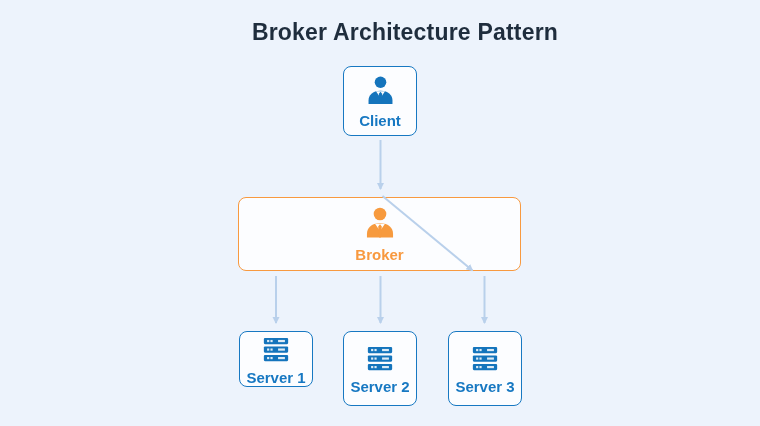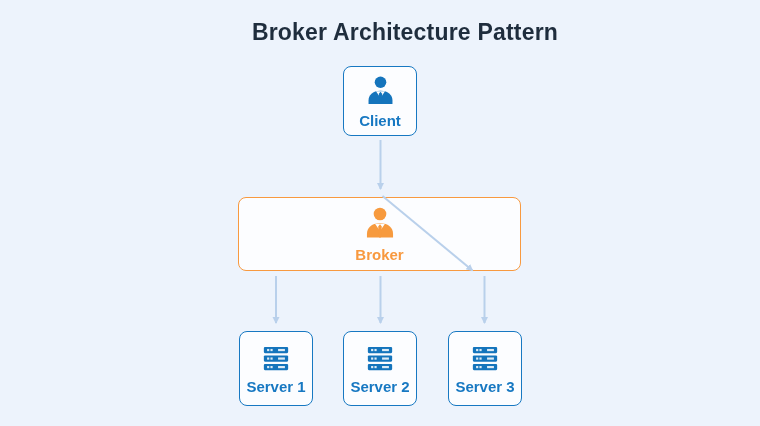--- a/index.html
+++ b/index.html
@@ -75,21 +75,21 @@
     line-height: 1;
   }
   .node.blue .label   { color: var(--blue, #1778c2); }
   .node.orange .label { color: var(--orange, #f8993f); }
   .icon { display: block; }
   .person-blue   { color: var(--blue-icon, #1474bc); }
   .person-orange { color: var(--orange-icon, #f79a3e); }
   .server-blue   { color: var(--blue-icon, #1474bc); }
   .node-client  { left: 343px; top: 66px;  width: 74px;  height: 70px; }
   .node-broker  { left: 238px; top: 197px; width: 283px; height: 74px; }
-  .node-server1 { left: 239px; top: 331px; width: 74px;  height: 75px; }
+  .node-server1 { left: 239px; top: 331px; width: 74px;  height: 56px; }
   .node-server2 { left: 343px; top: 331px; width: 74px;  height: 75px; text-align: right; }
   .node-server3 { left: 448px; top: 331px; width: 74px;  height: 75px; }
 </style>
 </head>
 <body>
 
 <div class="canvas">
 
   <h1 class="title">Broker Architecture Pattern</h1>
 

